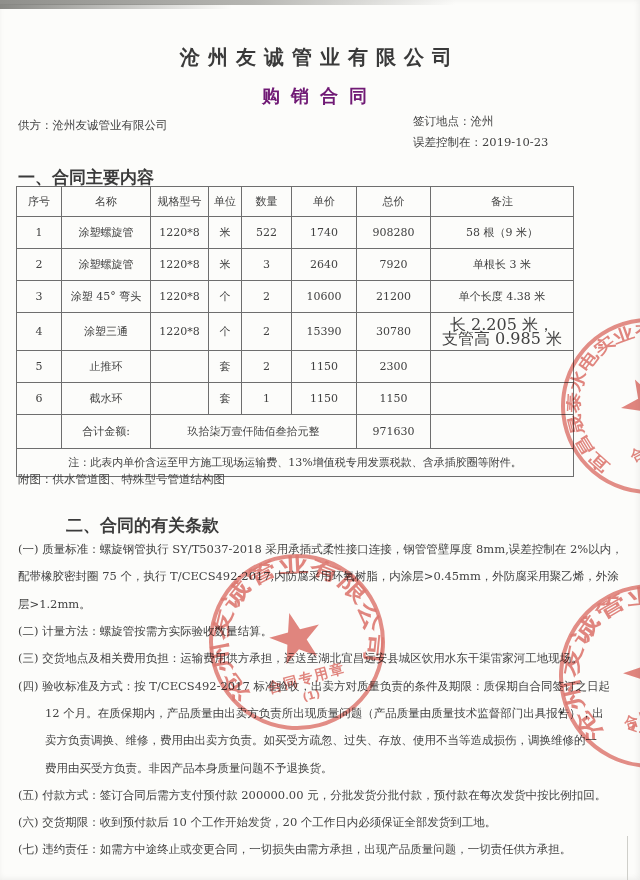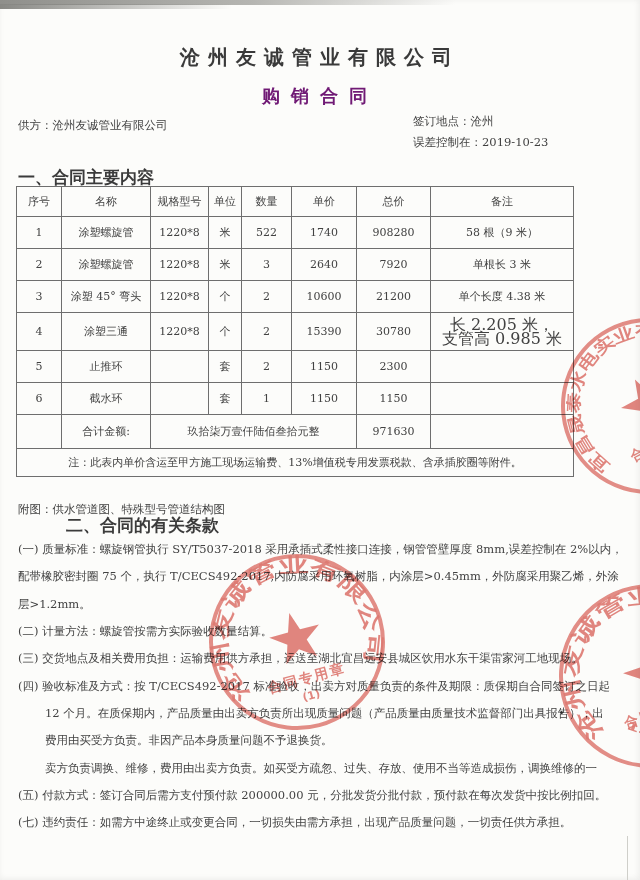--- a/index.html
+++ b/index.html
@@ -29,21 +29,21 @@
     width:557px;font-size:11px;color:#424242;}
   table.items th,table.items td{border:1px solid #6e6e6e;text-align:center;font-weight:normal;
     padding:0 2px;overflow:hidden;}
   tr.r-h{height:30px;}
   tr.r-d{height:32px;}
   tr.r-d4{height:38px;}
   tr.r-t{height:34px;margin-top:20px;}
   tr.r-n{height:28px;}
   .remark-two{line-height:14px;font-size:16px;}
   td.note-cell{text-align:left;padding:5px 4px 7px 5px;font-size:11px;}
-  .attach{position:absolute;left:18px;top:502px;font-size:11.5px;white-space:nowrap;}
+  .attach{position:absolute;left:18px;top:472px;font-size:11.5px;white-space:nowrap;}
   .clauses{position:absolute;left:18px;top:536px;width:610px;font-size:11.5px;color:#424242;}
   .clauses .line{height:27.3px;display:flex;align-items:center;white-space:nowrap;}
   .clauses .ind{padding-left:27px;}
   .stamp{position:absolute;mix-blend-mode:multiply;opacity:.8;}
   .stamp text{font-family:"DejaVu Sans","Liberation Sans",sans-serif;font-weight:bold;}
   #stamp-buyer{left:549px;top:306px;transform:rotate(-28deg);}
   #stamp-supplier-1{left:197px;top:542px;transform:rotate(-15deg);}
   #stamp-supplier-2{left:551px;top:576px;transform:rotate(-18deg);}
   .speck{position:absolute;left:560px;top:711px;width:3px;height:3px;border-radius:50%;background:#2a2a2a;}
   .edge-line{position:absolute;left:627px;top:836px;width:1px;height:44px;background:#cfcfca;}
@@ -173,23 +173,24 @@
   <div id="sec2" class="sec-heading">二、合同的有关条款</div>
 
   <div class="clauses">
     <div class="line">(一) 质量标准：螺旋钢管执行 SY/T5037-2018 采用承插式柔性接口连接，钢管管壁厚度 8mm,误差控制在 2%以内，</div>
     <div class="line">配带橡胶密封圈 75 个，执行 T/CECS492-2017,内防腐采用环氧树脂，内涂层&gt;0.45mm，外防腐采用聚乙烯，外涂</div>
     <div class="line">层&gt;1.2mm。</div>
     <div class="line">(二) 计量方法：螺旋管按需方实际验收数量结算。</div>
     <div class="line">(三) 交货地点及相关费用负担：运输费用供方承担，运送至湖北宜昌远安县城区饮用水东干渠雷家河工地现场。</div>
     <div class="line">(四) 验收标准及方式：按 T/CECS492-2017 标准验收，出卖方对质量负责的条件及期限：质保期自合同签订之日起</div>
     <div class="line ind">12 个月。在质保期内，产品质量由出卖方负责所出现质量问题（产品质量由质量技术监督部门出具报告），出</div>
+    <div class="line ind">卖方负责调换、维修，费用由出卖方负责。如买受方疏忽、过失、存放、使用不当等造成损伤，调换维修的一</div>
     <div class="line ind">费用由买受方负责。非因产品本身质量问题不予退换货。</div>
-    <div class="line ind">卖方负责调换、维修，费用由出卖方负责。如买受方疏忽、过失、存放、使用不当等造成损伤，调换维修的一</div>
     <div class="line">(五) 付款方式：签订合同后需方支付预付款 200000.00 元，分批发货分批付款，预付款在每次发货中按比例扣回。</div>
+    <div class="line">(六) 交货期限：收到预付款后 10 个工作开始发货，20 个工作日内必须保证全部发货到工地。</div>
     <div class="line">(七) 违约责任：如需方中途终止或变更合同，一切损失由需方承担，出现产品质量问题，一切责任供方承担。</div>
   </div>
 
   <svg id="stamp-buyer" class="stamp" width="200" height="200" viewBox="0 0 200 200">
     <defs>
       <path id="arc-b" d="M 36.6 129.6 A 70 70 0 1 1 163.4 129.6" fill="none"></path>
     </defs>
     <circle cx="100" cy="100" r="86" fill="none" stroke="#d85950" stroke-width="4" stroke-opacity="0.85"></circle>
     <text font-size="16" fill="#d85950" fill-opacity="0.9">
       <textPath href="#arc-b" startOffset="50%" text-anchor="middle" textLength="290" lengthAdjust="spacingAndGlyphs">宜昌晟泰水电实业有限责任公司</textPath>

